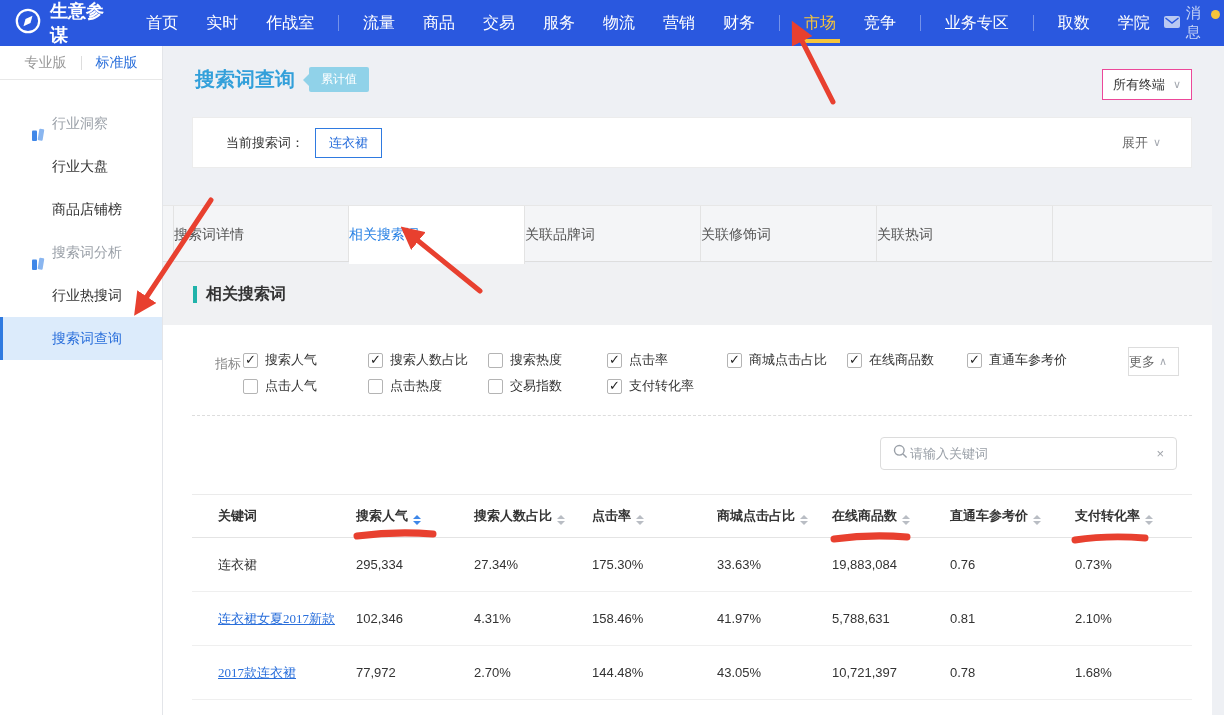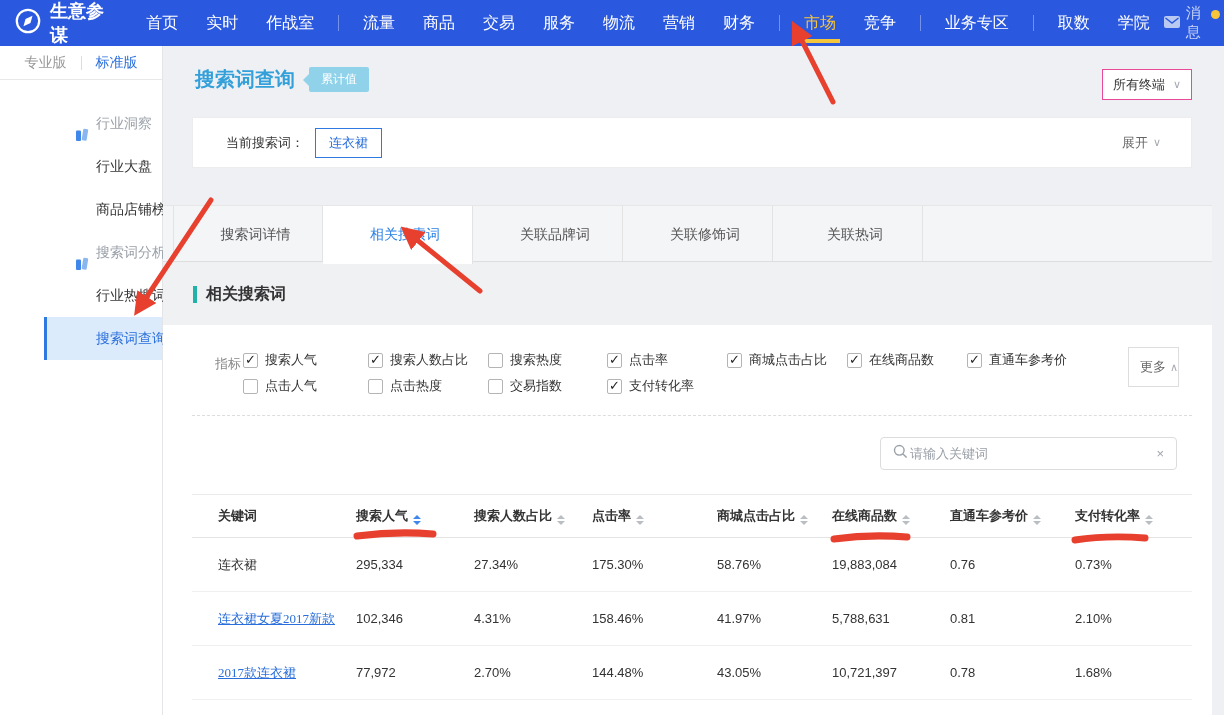--- a/index.html
+++ b/index.html
@@ -17,21 +17,21 @@
   .nav-right{margin-left:auto;display:flex;align-items:center;gap:6px;position:relative;}
   .msg-label{color:#c9d6f6;font-size:15px;}
   .msg-dot{position:absolute;right:-10px;top:6px;width:9px;height:9px;border-radius:50%;background:#f5c53c;}
   
   .sidebar{position:absolute;left:0;top:46px;width:163px;bottom:0;background:#fff;border-right:1px solid #e3e5e9;}
   .side-tabs{height:34px;display:flex;align-items:center;justify-content:center;gap:14px;
     border-bottom:1px solid #e8e8e8;font-size:14px;}
   .side-tab{cursor:pointer;color:#999;}
   .side-tab.active{color:#2a6fdb;}
   .side-tab-sep{width:1px;height:14px;background:#ddd;}
-  .side-list{padding-top:22px;padding-left:44px;}
+  .side-list{padding-top:22px;}
   .side-item{position:relative;height:43px;line-height:43px;padding-left:52px;font-size:14px;color:#333;cursor:pointer;white-space:nowrap;}
   .side-item.group{color:#9aa0a8;cursor:default;}
   .side-item .gicon{position:absolute;left:31px;top:14px;}
   .side-item.active{background:#dcebfb;color:#2a6fdb;}
   .side-item.active::before{content:"";position:absolute;left:0;top:0;bottom:0;width:3px;background:#2f7ae0;}
   
   .main{position:absolute;left:163px;top:46px;right:0;bottom:0;background:#eef0f4;}
   .page-title-row{position:absolute;left:32px;top:20px;display:flex;align-items:center;gap:14px;}
   .page-title{font-size:20px;font-weight:bold;color:#33a0da;}
   .badge{position:relative;background:#90d2e9;color:#fff;font-size:12px;padding:4px 12px;border-radius:2px;}
@@ -46,22 +46,22 @@
   .caret{color:#a5a9b0;font-size:11px;line-height:1;}
   .filter-card{position:absolute;left:29px;top:71px;width:1000px;height:51px;background:#fff;border:1px solid #ececec;}
   .cur-label{position:absolute;left:33px;top:0;height:100%;display:flex;align-items:center;font-size:13px;color:#333;}
   .cur-tag{position:absolute;left:122px;top:10px;border:1px solid #2f7ae0;color:#2a6fdb;font-size:13px;
     padding:5px 13px;background:#fff;cursor:pointer;}
   .expand-link{position:absolute;right:30px;top:0;height:100%;display:flex;align-items:center;gap:5px;
     font-size:13px;color:#666;cursor:pointer;}
   
   .tabstrip{position:absolute;left:0;top:159px;width:1049px;height:57px;background:#f4f5f7;
     border-top:1px solid #e7e7e7;border-bottom:1px solid #dedede;display:flex;padding-left:10px;}
-  .tab{width:150px;text-align:center;line-height:56px;font-size:14px;color:#555;
-    border-right:1px solid #e3e3e3;cursor:pointer;padding-left:15px;}
+  .tab{width:176px;line-height:56px;font-size:14px;color:#555;
+    border-right:1px solid #e3e3e3;cursor:pointer;}
   .tab:first-child{border-left:1px solid #e3e3e3;}
   .tab.active{background:#fff;color:#2a82e4;height:58px;position:relative;z-index:2;}
   .tab-rest{flex:1;}
   
   .section-band{position:absolute;left:0;top:217px;width:1049px;height:62px;background:#f0f1f3;}
   .section-title{position:absolute;left:30px;top:21px;display:flex;align-items:center;gap:9px;
     font-size:16px;font-weight:bold;color:#333;}
   .teal-bar{width:4px;height:17px;background:#20b3aa;}
   .content{position:absolute;left:0;top:279px;width:1049px;bottom:0;background:#fff;}
   .metrics-label{position:absolute;left:52px;top:30px;font-size:13px;color:#888;}
@@ -71,22 +71,22 @@
   .m-item{display:flex;align-items:center;gap:7px;font-size:13px;color:#333;cursor:pointer;}
   .m-row .m-item:nth-child(1){width:125px;}
   .m-row .m-item:nth-child(2){width:120px;}
   .m-row .m-item:nth-child(3){width:119px;}
   .m-row .m-item:nth-child(4){width:120px;}
   .m-row .m-item:nth-child(5){width:120px;}
   .m-row .m-item:nth-child(6){width:120px;}
   .m-row .m-item:nth-child(7){width:130px;}
   .cb{width:15px;height:15px;border:1px solid #b4b4b4;border-radius:2px;background:#fff;position:relative;flex:none;}
   .cb.checked::after{content:"✓";position:absolute;left:1px;top:-2px;font-size:13px;font-weight:bold;color:#222;}
-  .more-btn{position:absolute;left:965px;top:22px;width:51px;height:40px;border:1px solid #ddd;background:#fff;
-    display:flex;align-items:center;justify-content:flex-end;gap:4px;font-size:13px;color:#666;cursor:pointer;}
+  .more-btn{position:absolute;left:965px;top:22px;width:51px;height:29px;border:1px solid #ddd;background:#fff;
+    display:flex;align-items:center;justify-content:flex-start;gap:4px;font-size:13px;color:#666;cursor:pointer;}
   .dash-div{position:absolute;left:29px;top:90px;width:1000px;border-top:1px dashed #ddd;}
   .search-box{position:absolute;left:717px;top:112px;width:297px;height:33px;border:1px solid #dcdcdc;
     border-radius:4px;background:#fff;display:flex;align-items:center;padding:0 12px;}
   .search-box input{border:none;outline:none;flex:1;font-size:13px;color:#333;background:transparent;
     font-family:"Liberation Sans","DejaVu Sans",sans-serif;}
   .search-box input::placeholder{color:#9aa0a8;}
   .clear-x{color:#a0a4aa;font-size:13px;cursor:pointer;}
   
   .table{position:absolute;left:29px;top:169px;width:1000px;}
   .t-row{display:grid;grid-template-columns:164px 118px 118px 125px 115px 118px 125px 117px;align-items:center;}
@@ -330,21 +330,21 @@
                 <i class="up"></i>
                 <i class="dn"></i>
               </span></span>
         </div>
 
         <div class="t-row t-data">
           <span class="t-cell">连衣裙</span>
           <span class="t-cell">295,334</span>
           <span class="t-cell">27.34%</span>
           <span class="t-cell">175.30%</span>
-          <span class="t-cell">58.76%</span>
+          <span class="t-cell">33.63%</span>
           <span class="t-cell">19,883,084</span>
           <span class="t-cell">0.76</span>
           <span class="t-cell">0.73%</span>
         </div>
 
         <div class="t-row t-data">
           <span class="t-cell"><span class="kw-link">连衣裙女夏2017新款</span></span>
           <span class="t-cell">102,346</span>
           <span class="t-cell">4.31%</span>
           <span class="t-cell">158.46%</span>

